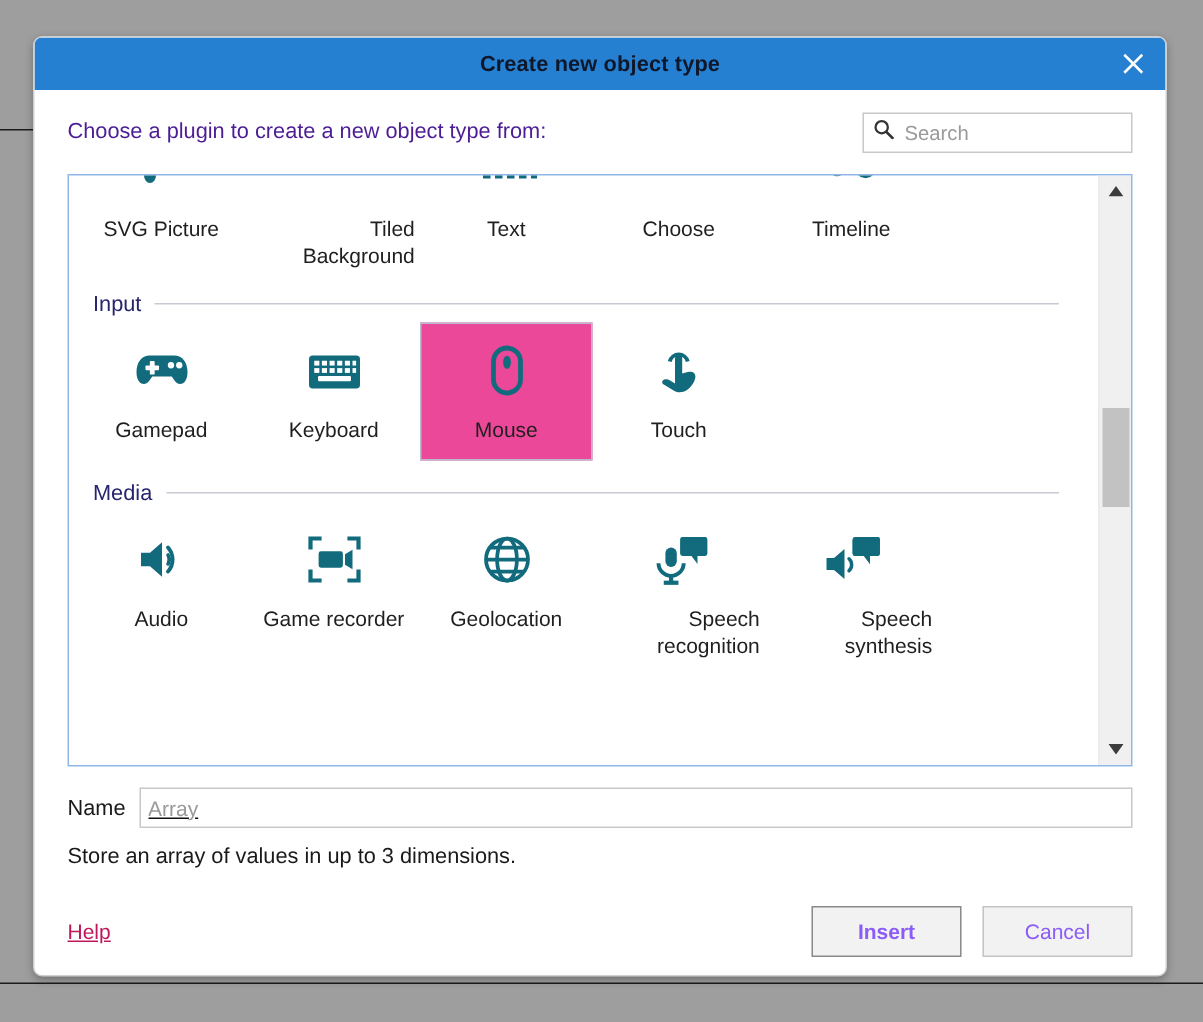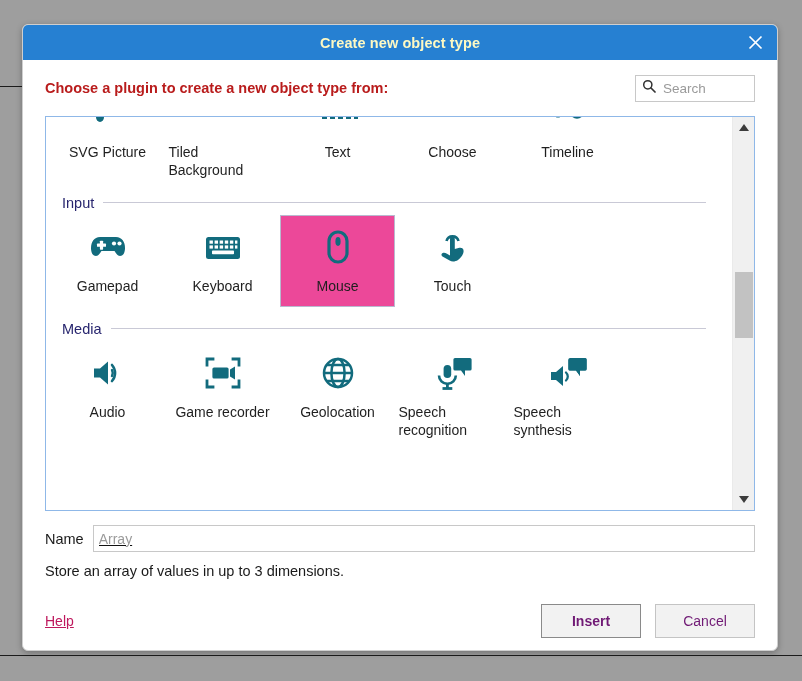--- a/index.html
+++ b/index.html
@@ -47,21 +47,21 @@
   }
   #titlebar {
     position: relative;
     height: 35px;
     background: #2680d2;
     display: flex;
     align-items: center;
     justify-content: center;
   }
   #title-text {
-    color: #fef9c3;
+    color: #0f172a;
     font-size: 14.5px;
     font-weight: bold;
     letter-spacing: .1px;
   }
   #close-button {
     position: absolute;
     right: 0;
     top: 0;
     width: 44px;
     height: 35px;
@@ -80,25 +80,24 @@
   }
 
   #top-row {
     display: flex;
     align-items: center;
     justify-content: space-between;
     height: 56px;
   }
   #choose-label {
     font-size: 14.5px;
-    color: #b91c1c;
-    font-weight: bold;
+    color: #4c1d95;
   }
   #search-box {
-    width: 120px;
+    width: 180px;
     height: 27px;
     border: 1px solid #c8c8c8;
     background: #fff;
     display: flex;
     align-items: center;
     padding: 0 6px;
     box-sizing: border-box;
     gap: 5px;
   }
   #search-input {
@@ -155,21 +154,21 @@
     height: 46px;
     display: flex;
     align-items: center;
     justify-content: center;
   }
   .tile-icon svg { display: block; }
   .tile-label {
     margin-top: 7px;
     font-size: 14px;
     color: #1f1f1f;
-    text-align: left;
+    text-align: right;
     line-height: 1.32;
     max-width: 108px;
   }
 
   .section-head {
     display: flex;
     align-items: center;
     gap: 9px;
     margin: 14px 4px 4px 16px;
     padding-right: 22px;
@@ -257,21 +256,21 @@
     display: flex;
     gap: 14px;
   }
   .dlg-button {
     width: 100px;
     height: 34px;
     background: #f2f2f2;
     border: 1px solid #c4c4c4;
     font-family: "Liberation Sans", sans-serif;
     font-size: 14px;
-    color: #701a75;
+    color: #8b5cf6;
     cursor: pointer;
   }
   .dlg-button.default {
     border: 1px solid #8a8a8a;
     font-weight: bold;
   }
 </style>
 </head>
 <body>
 

